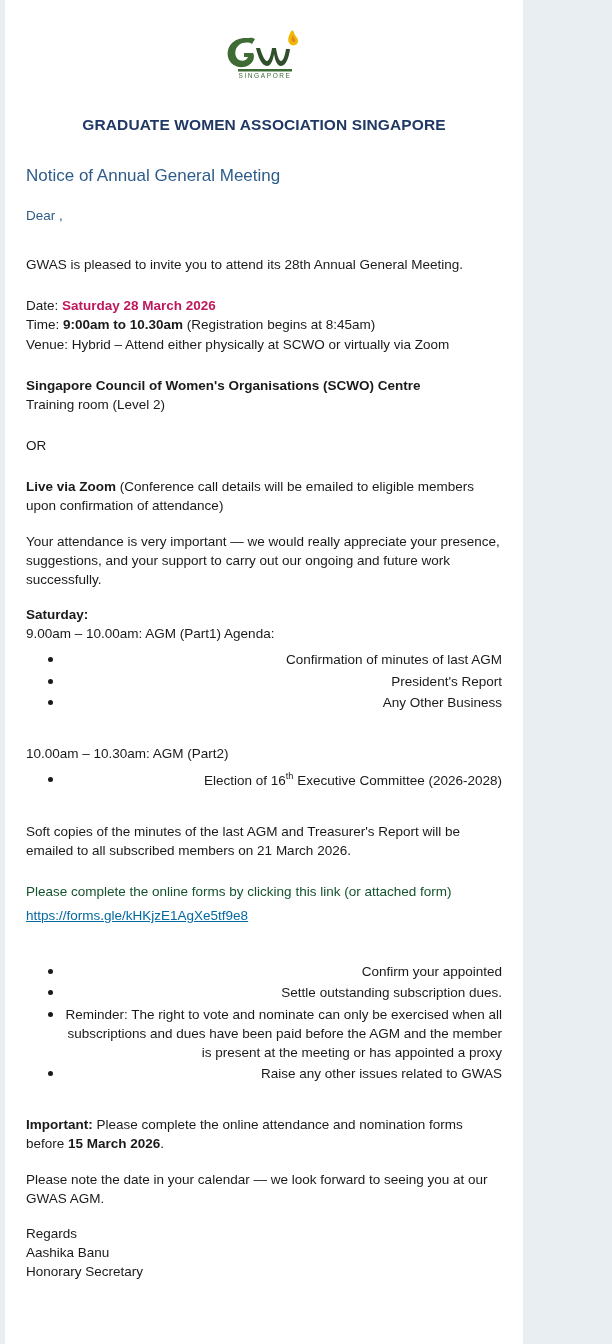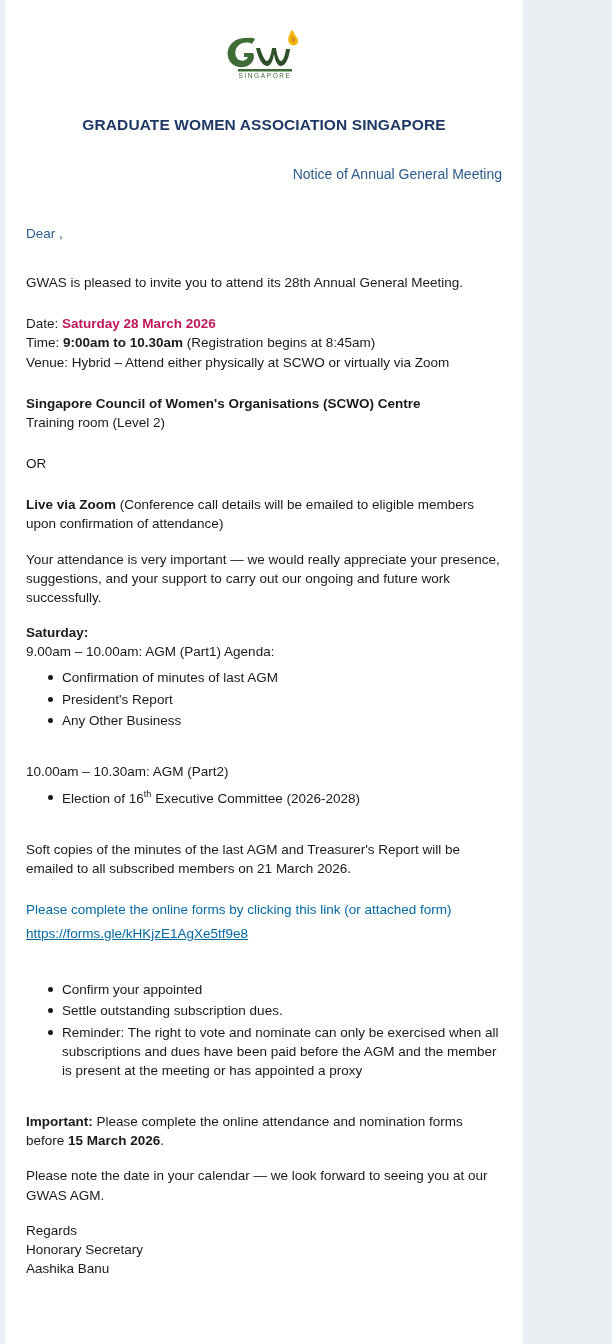--- a/index.html
+++ b/index.html
@@ -53,58 +53,59 @@
   
   .org-title {
     text-align: center;
     color: #1f3864;
     font-weight: bold;
     font-size: 15.5px;
     letter-spacing: 0.1px;
     margin: 18px 0 0 0;
   }
   .notice-sub {
-    text-align: right;
+    text-align: left;
     color: #2e5c8a;
-    font-size: 14px;
+    font-size: 17px;
     margin: 32px 0 0 0;
   }
 
   
   .doc {
     font-size: 13.5px;
     color: #1a1a1a;
     line-height: 1.42;
-    margin-top: 42px;
+    margin-top: 20px;
   }
   .doc p { margin: 0; }
   .gap-xl { height: 30px; }
   .gap-lg { height: 22px; }
   .gap-md { height: 16px; }
   .gap-xs { height: 5px; }
 
   .salutation { color: #2e5c8a; }
   .teal { color: #be185d; font-weight: bold; }
   .bold { font-weight: bold; }
-  .link-note { color: #0369a1; }
+  .link-note { color: #14532d; }
   a.doc-link {
     color: #0369a1;
     text-decoration: underline;
   }
   sup { font-size: 0.68em; vertical-align: super; }
 
   ul.bullets {
     margin: 7px 0 0 0;
     padding-left: 36px;
     list-style: none;
   }
   ul.bullets li {
     position: relative;
     margin: 0 0 2px 0;
     line-height: 1.42;
+    text-align: right;
   }
   ul.bullets li::before {
     content: "";
     position: absolute;
     left: -14px;
     top: 7px;
     width: 5px;
     height: 5px;
     border-radius: 50%;
     background: #1a1a1a;
@@ -198,29 +199,30 @@
     <div class="gap-xs"></div>
     <p>
       <a class="doc-link" href="#">https://forms.gle/kHKjzE1AgXe5tf9e8</a>
     </p>
 
     <div class="gap-xl"></div>
     <ul class="bullets tight">
       <li>Confirm your appointed</li>
       <li>Settle outstanding subscription dues.</li>
       <li>Reminder: The right to vote and nominate can only be exercised when all subscriptions and dues have been paid before the AGM and the member is present at the meeting or has appointed a proxy</li>
+      <li>Raise any other issues related to GWAS</li>
     </ul>
 
     <div class="gap-xl"></div>
     <p>
       <span class="bold">Important:</span><span> Please complete the online attendance and nomination forms before </span><span class="bold">15 March 2026</span><span>.</span>
     </p>
 
     <div class="gap-md"></div>
     <p>Please note the date in your calendar — we look forward to seeing you at our GWAS AGM.</p>
 
     <div class="gap-md"></div>
     <p>Regards</p>
+    <p>Aashika Banu</p>
     <p>Honorary Secretary</p>
-    <p>Aashika Banu</p>
 
   </div>
 </div>
 
 </body></html>

